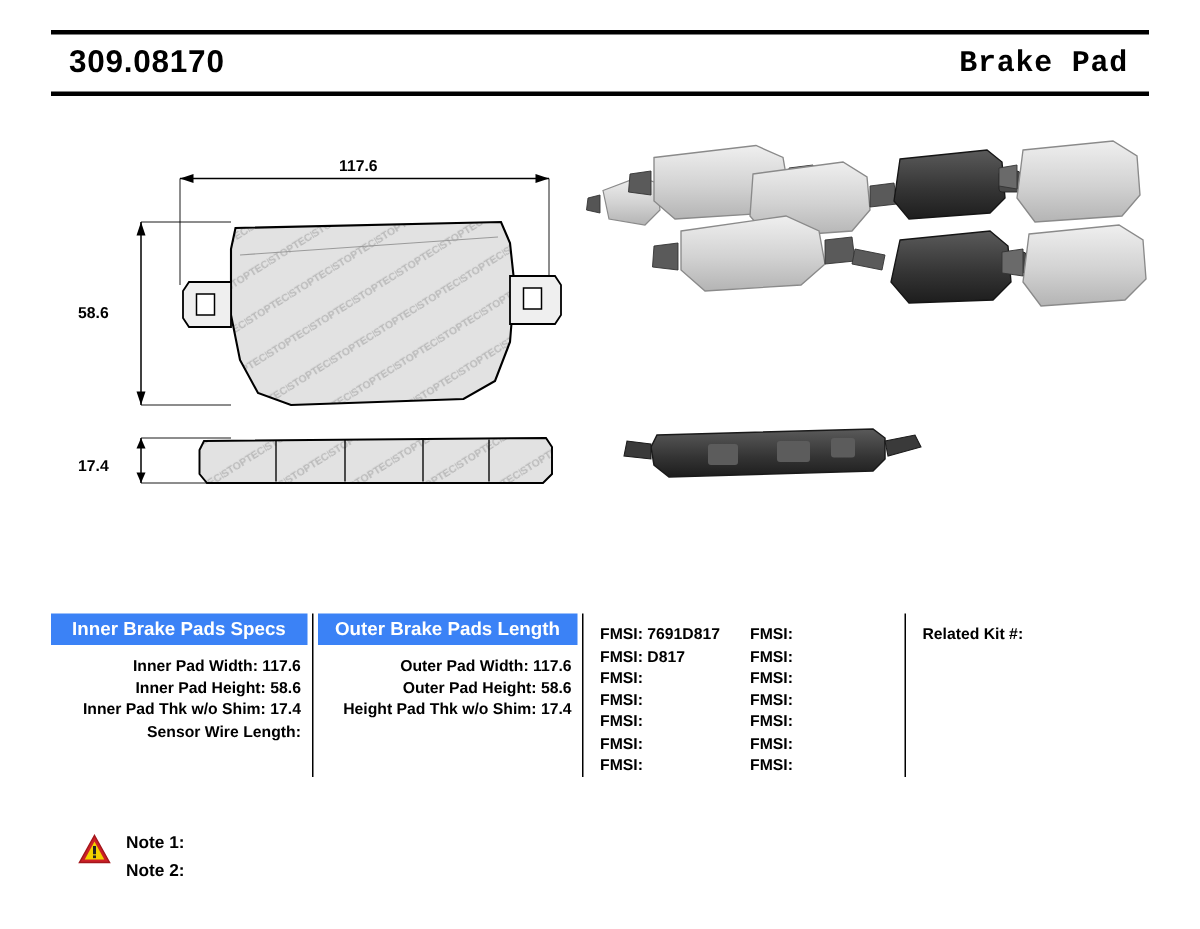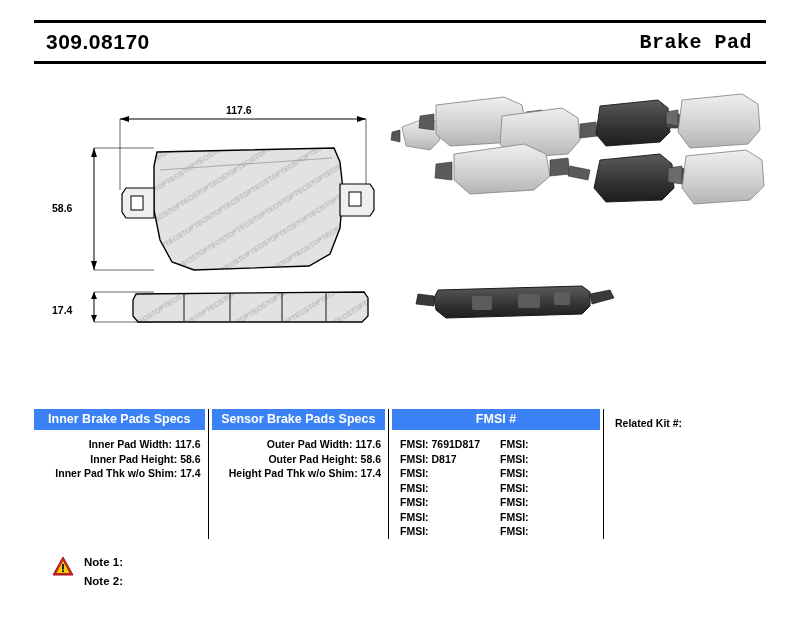--- a/index.html
+++ b/index.html
@@ -278,47 +278,50 @@
             <span class="val">117.6</span>
           </div>
           <div class="spec-line">
             <span class="lbl">Inner Pad Height:</span>
             <span class="val">58.6</span>
           </div>
           <div class="spec-line">
             <span class="lbl">Inner Pad Thk w/o Shim:</span>
             <span class="val">17.4</span>
           </div>
+          <div class="spec-line">
+            <span class="lbl">Sensor Wire Length:</span>
+            <span class="val"></span>
+          </div>
         </div>
       </div>
 
       <div class="vsep"></div>
 
       <div class="col col-outer">
-        <div class="col-head">Sensor Brake Pads Specs</div>
+        <div class="col-head">Outer Brake Pads Length</div>
         <div class="col-body">
           <div class="spec-line">
             <span class="lbl">Outer Pad Width:</span>
             <span class="val">117.6</span>
           </div>
           <div class="spec-line">
             <span class="lbl">Outer Pad Height:</span>
             <span class="val">58.6</span>
           </div>
           <div class="spec-line">
             <span class="lbl">Height Pad Thk w/o Shim:</span>
             <span class="val">17.4</span>
           </div>
         </div>
       </div>
 
       <div class="vsep"></div>
 
       <div class="col col-fmsi">
-        <div class="col-head">FMSI #</div>
         <div class="fmsi-body">
           <div class="fmsi-col">
             <div class="fmsi-line">FMSI:  7691D817</div>
             <div class="fmsi-line">FMSI:  D817</div>
             <div class="fmsi-line">FMSI:</div>
             <div class="fmsi-line">FMSI:</div>
             <div class="fmsi-line">FMSI:</div>
             <div class="fmsi-line">FMSI:</div>
             <div class="fmsi-line">FMSI:</div>
           </div>

